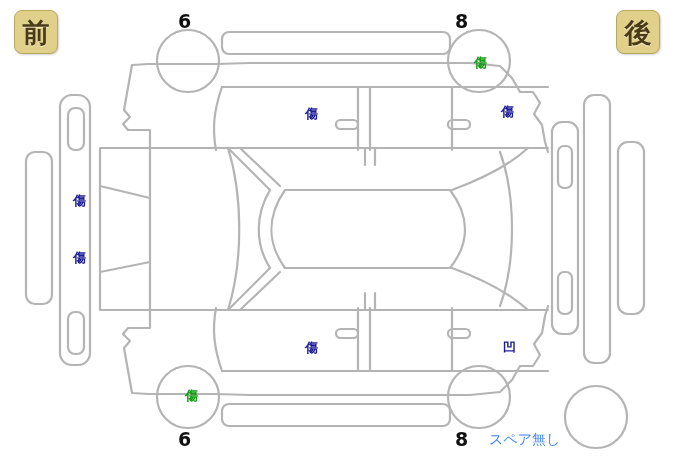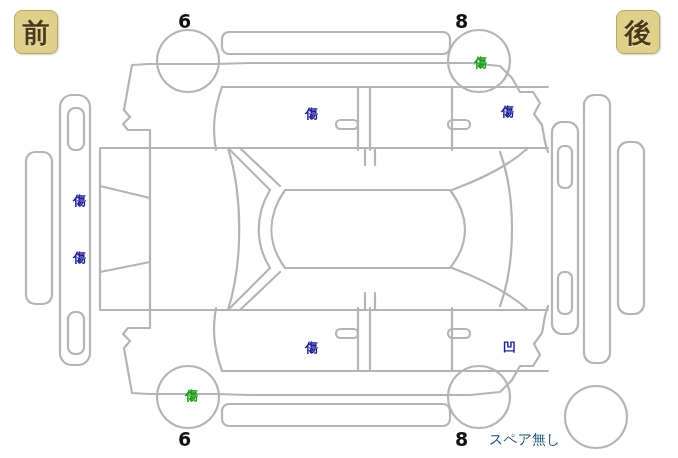--- a/index.html
+++ b/index.html
@@ -64,21 +64,21 @@
     font-size: 13px;
     line-height: 1;
     font-weight: bold;
     white-space: nowrap;
   }
 
   
   .note-text {
     position: absolute;
     font-size: 14px;
-    color: #0c4a6e;
+    color: #3b82f6;
     line-height: 1;
     white-space: nowrap;
   }
   #note-no-spare { left: 489px; top: 432px; }
 </style>
 </head>
 <body>
 
 <div id="sheet">
 

